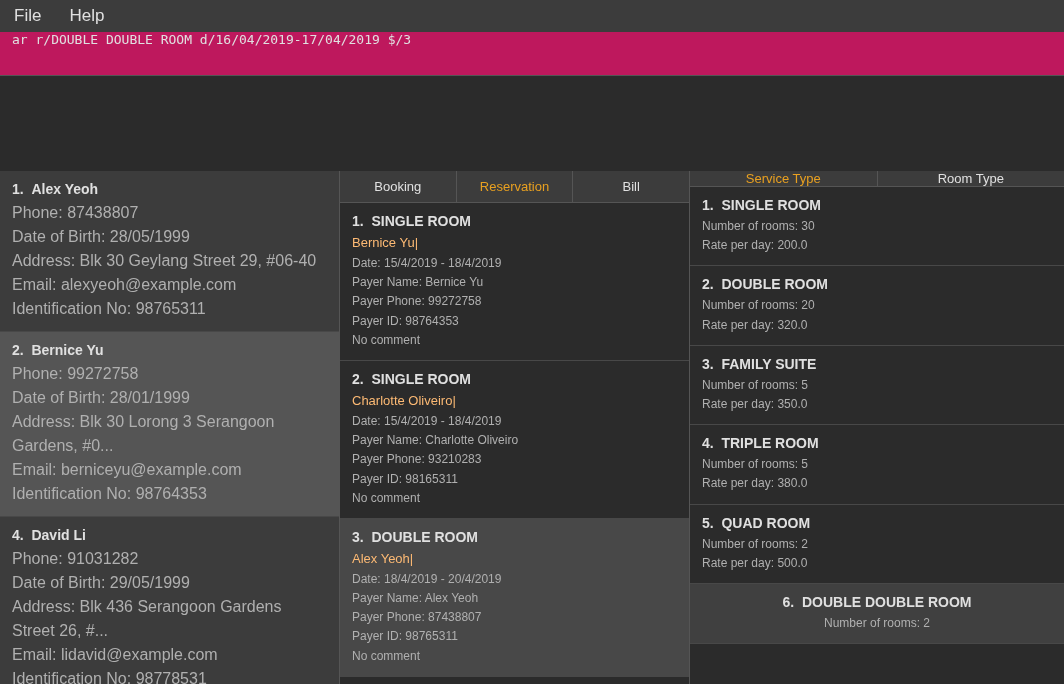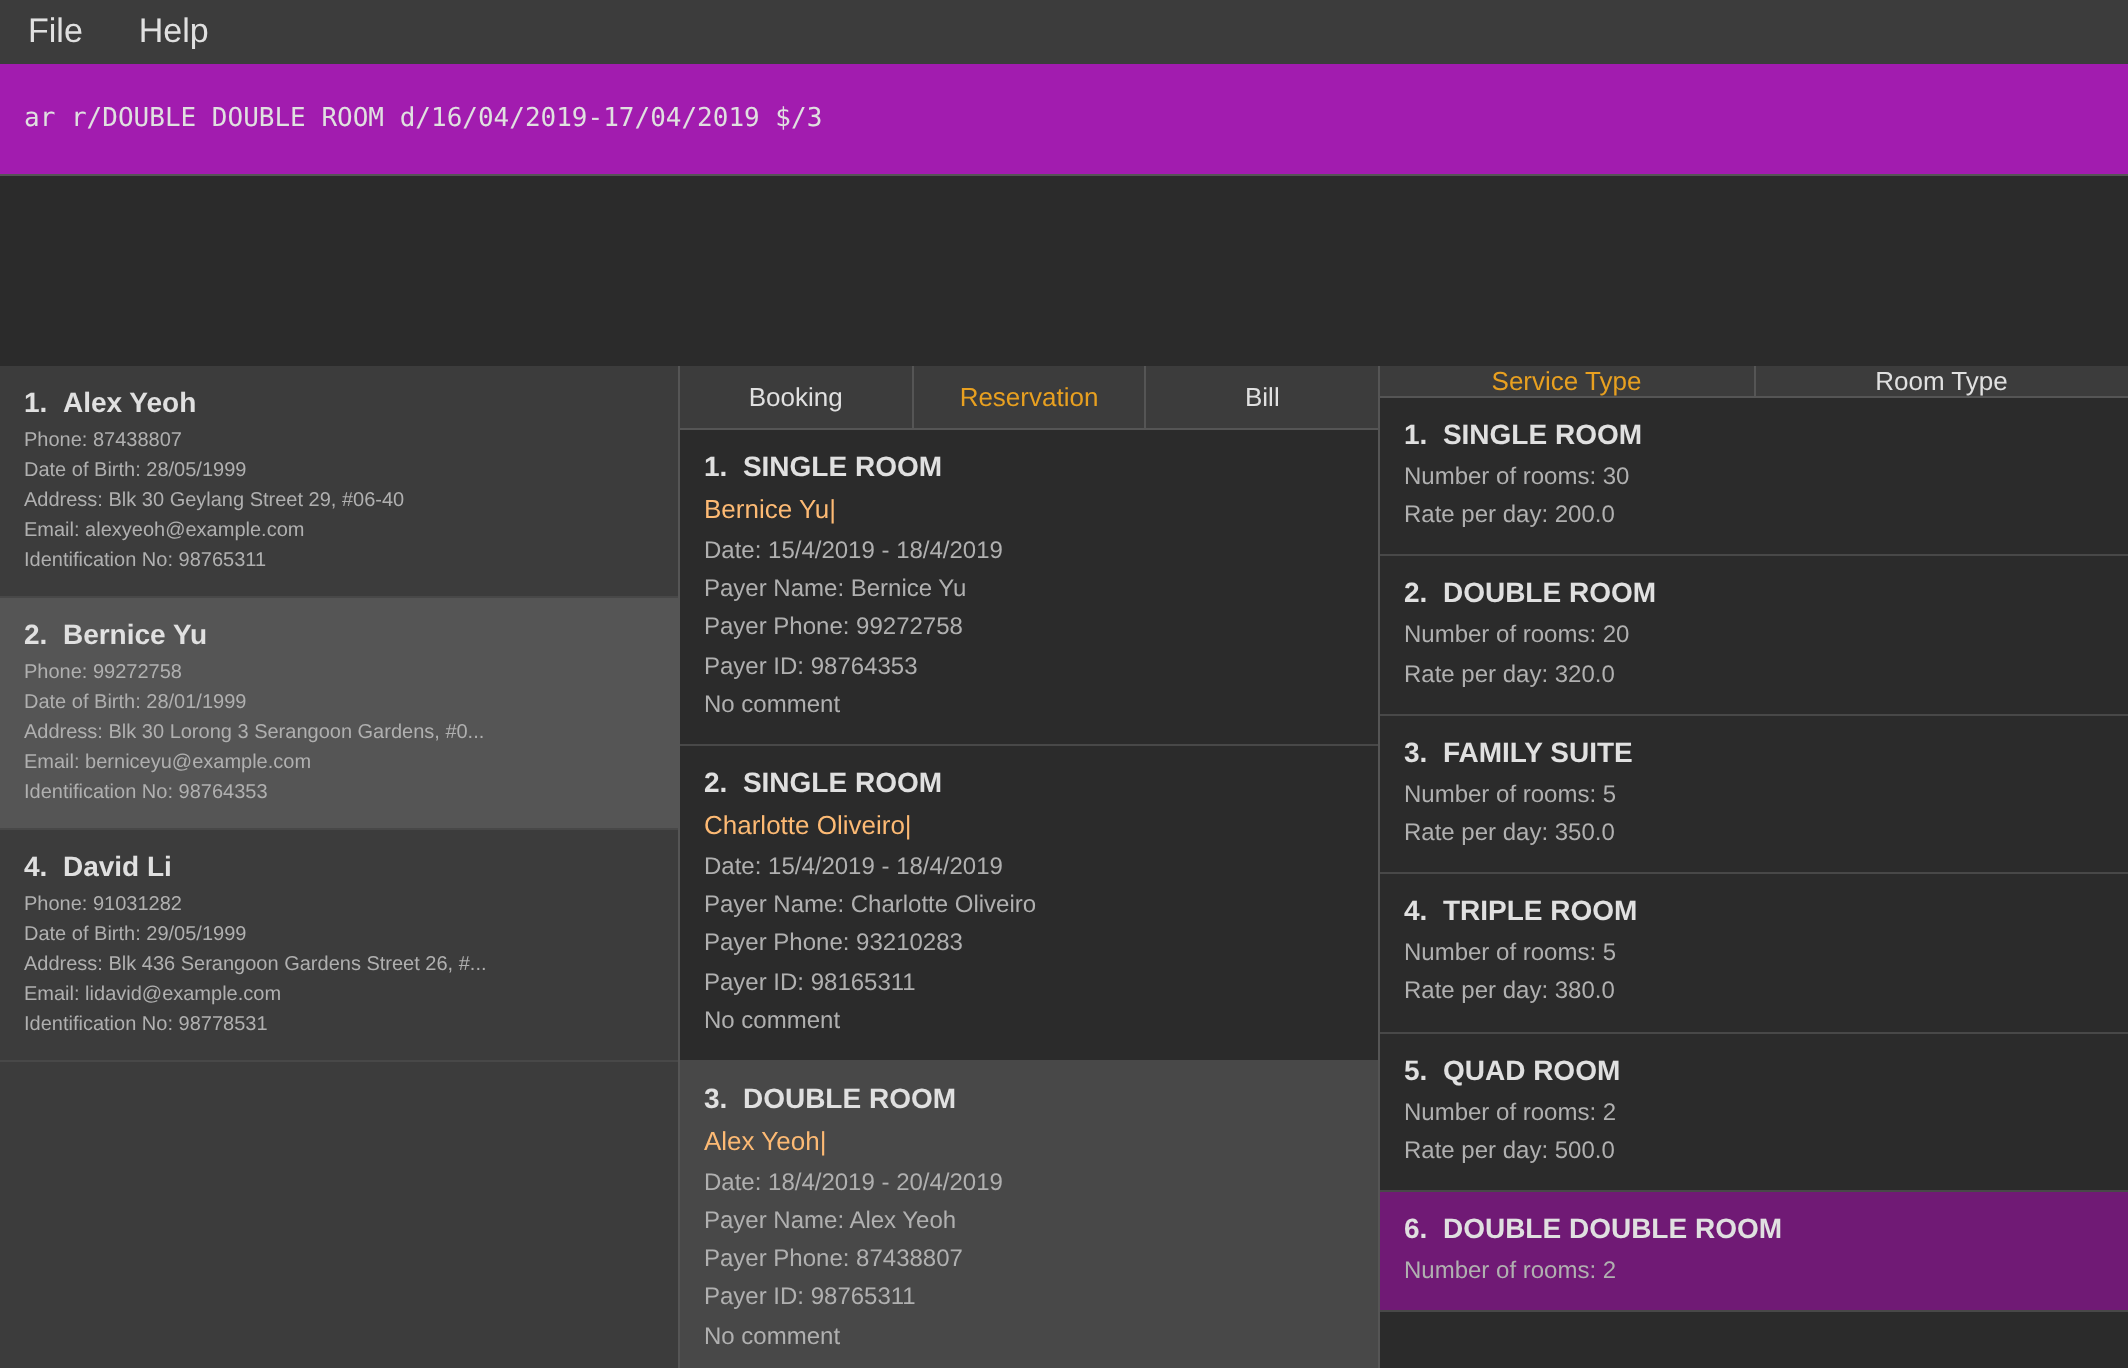--- a/index.html
+++ b/index.html
@@ -24,25 +24,25 @@
     }
     .menubar-item {
       color: #e0e0e0;
       font-size: 17px;
       cursor: pointer;
       padding: 4px 6px;
     }
 
     
     .commandbar {
-      background: #a21caf;
+      background: #be185d;
       border-bottom: 1px solid #555;
-      height: 56px;
-      display: flex;
-      align-items: center;
+      height: 44px;
+      display: flex;
+      align-items: flex-start;
       padding: 0 12px;
     }
     .command-text {
       color: #e0e0e0;
       font-size: 13px;
       font-family: monospace;
     }
 
     
     .header-area {
@@ -72,21 +72,21 @@
     }
     .guest-item.selected { background: #555; }
     .guest-name {
       font-weight: bold;
       color: #e0e0e0;
       margin-bottom: 4px;
       font-size: 14px;
     }
     .guest-detail {
       color: #b0b0b0;
-      font-size: 10px;
+      font-size: 16px;
       line-height: 1.5;
     }
 
     
     .guest-panel::-webkit-scrollbar { width: 8px; }
     .guest-panel::-webkit-scrollbar-track { background: #333; }
     .guest-panel::-webkit-scrollbar-thumb { background: #666; }
 
     
     .middle-panel {
@@ -182,21 +182,21 @@
     }
     .service-list::-webkit-scrollbar { width: 8px; }
     .service-list::-webkit-scrollbar-track { background: #333; }
     .service-list::-webkit-scrollbar-thumb { background: #666; }
 
     .service-item {
       padding: 10px 12px;
       border-bottom: 1px solid #484848;
       cursor: pointer;
     }
-    .service-item.selected { background: #701a75; }
+    .service-item.selected { background: #404040; text-align: center; }
     .service-name {
       font-weight: bold;
       font-size: 14px;
       color: #e0e0e0;
       margin-bottom: 4px;
     }
     .service-detail {
       color: #b0b0b0;
       font-size: 12px;
       line-height: 1.6;

